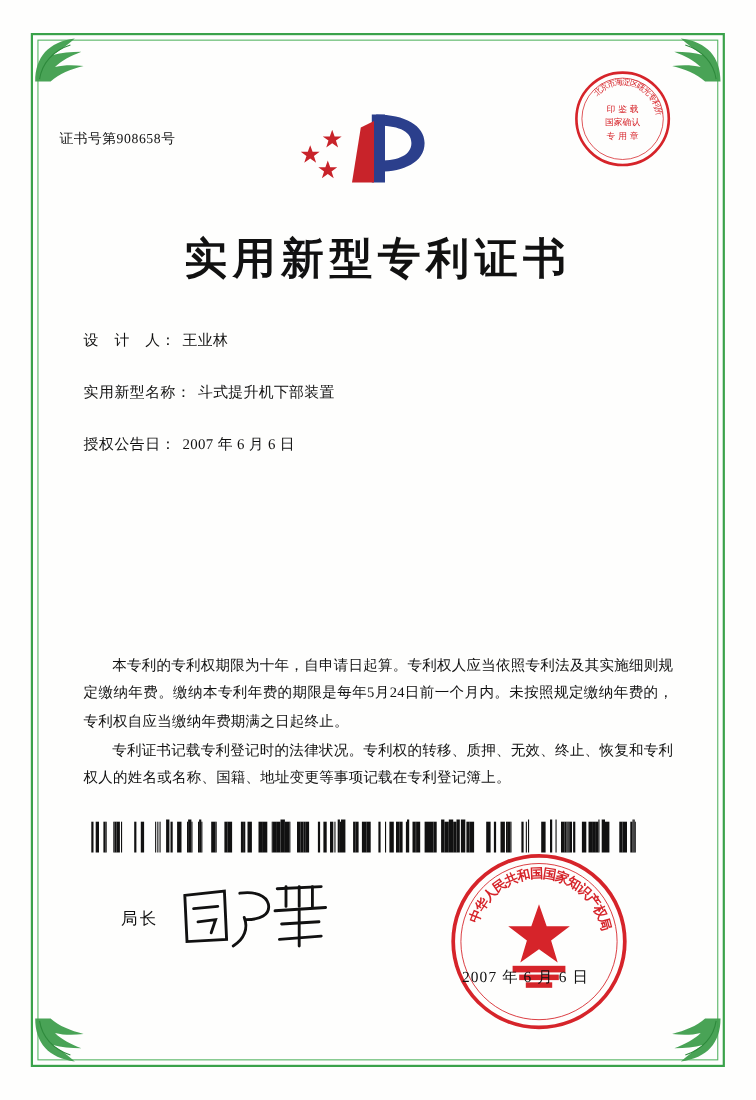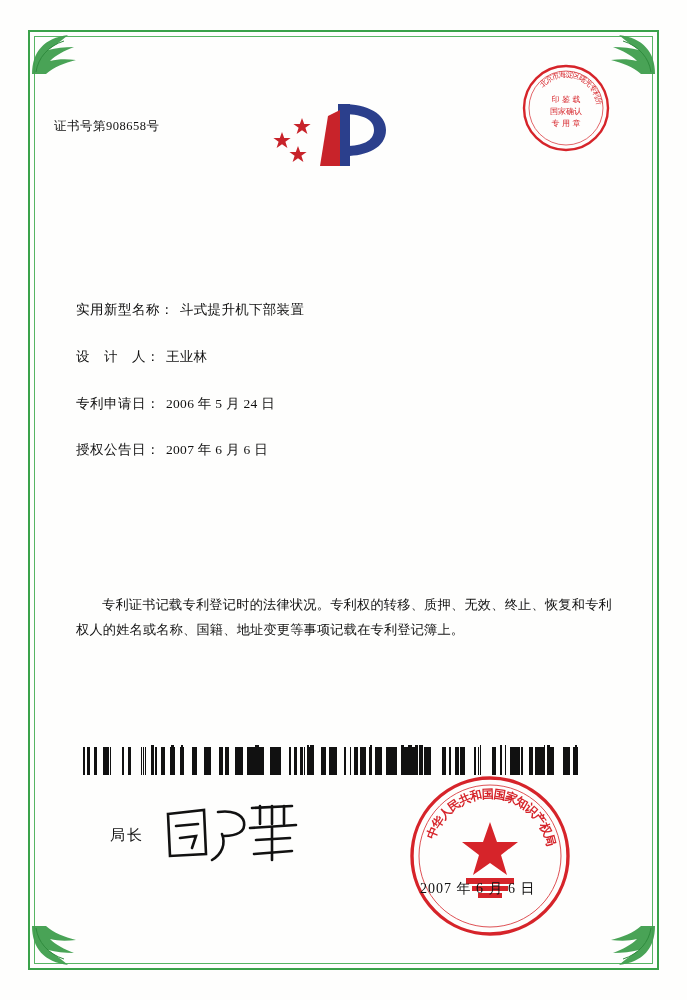--- a/index.html
+++ b/index.html
@@ -262,37 +262,36 @@
         <text x="46" y="15" text-anchor="middle" transform="rotate(78 46 46)">所</text>
       </g>
       <g fill="#d6242a" font-family="DejaVu Serif, serif" font-size="8">
         <text x="46" y="40" text-anchor="middle">印 鉴 载</text>
         <text x="46" y="52" text-anchor="middle">国家确认</text>
         <text x="46" y="64" text-anchor="middle">专 用 章</text>
       </g>
     </svg>
   </div>
 
+  <div class="main-title">实用新型专利证书</div>
 
   <div class="fields">
+    <div class="field-row">
+      <span class="field-label">设　计　人：</span><span class="field-value">王业林</span>
+    </div>
     <div class="field-row">
       <span class="field-label">实用新型名称：</span><span class="field-value">斗式提升机下部装置</span>
     </div>
     <div class="field-row">
-      <span class="field-label">设　计　人：</span><span class="field-value">王业林</span>
-    </div>
-    <div class="field-row">
-      <span class="field-label">专利申请日：</span><span class="field-value">2006 年 5 月 24 日</span>
-    </div>
-    <div class="field-row">
       <span class="field-label">授权公告日：</span><span class="field-value">2007 年 6 月 6 日</span>
     </div>
   </div>
 
   <div class="body-text">
+    <p>本专利的专利权期限为十年，自申请日起算。专利权人应当依照专利法及其实施细则规定缴纳年费。缴纳本专利年费的期限是每年5月24日前一个月内。未按照规定缴纳年费的，专利权自应当缴纳年费期满之日起终止。</p>
     <p>专利证书记载专利登记时的法律状况。专利权的转移、质押、无效、终止、恢复和专利权人的姓名或名称、国籍、地址变更等事项记载在专利登记簿上。</p>
   </div>
 
   <div class="barcode" id="barcode">
       <i style="width: 4px; background: transparent; height: 100%;"></i>
       <i style="width: 1px; background: transparent; height: 100%;"></i>
       <i style="width: 2px; background: rgb(17, 17, 17); height: 94%;"></i>
       <i style="width: 2px; background: transparent; height: 100%;"></i>
       <i style="width: 3px; background: rgb(17, 17, 17); height: 94%;"></i>
       <i style="width: 4px; background: transparent; height: 100%;"></i>

